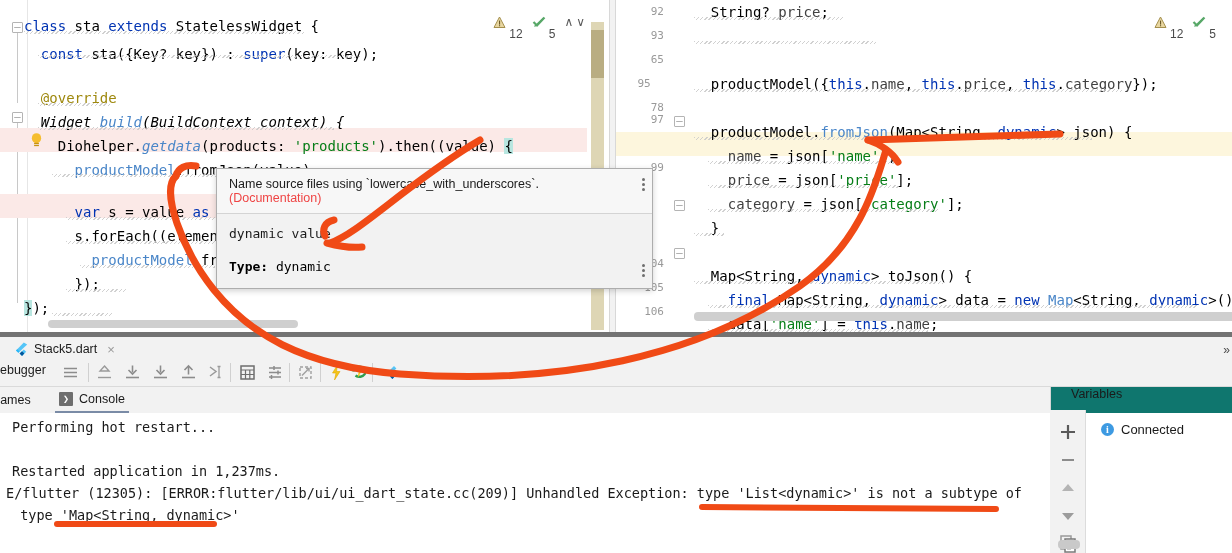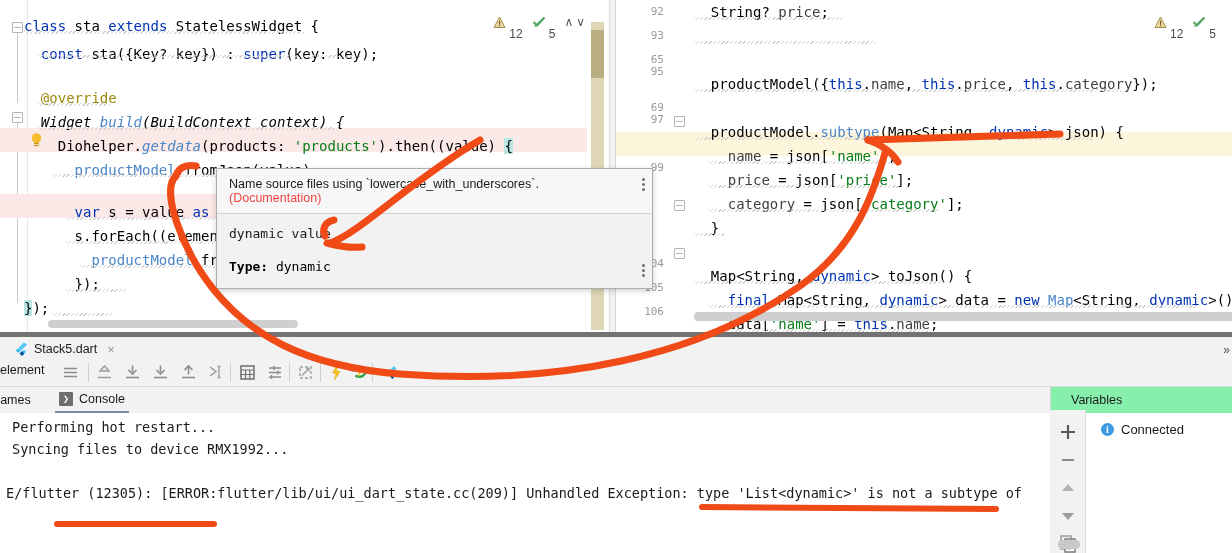--- a/index.html
+++ b/index.html
@@ -134,21 +134,21 @@
     position:absolute; left:12px; white-space:pre;
     font-family:"DejaVu Sans Mono","Liberation Mono",monospace;
     font-size:13.5px; line-height:22px; color:#1a1a1a;
   }
   .con-link { color:#2470b3; text-decoration:underline; }
   .con-gut { position:absolute; left:0; top:413px; width:8px; height:140px; background:#f2f2f2; }
   .con-gut-mark { position:absolute; left:1px; width:6px; height:22px; background:#c4c4c4; }
 
   
   .varpanel { position:absolute; left:1050px; top:387px; width:182px; height:166px; background:#ffffff; border-left:1px solid #d6d6d6; }
-  .var-head { position:absolute; left:0; top:0; width:182px; height:26px; background:#86efac; display:flex; align-items:center; padding-left:20px; font-size:12.5px; color:#1a1a1a;}
+  .var-head { position:absolute; left:0; top:0; width:182px; height:26px; background:#0f766e; display:flex; align-items:flex-start; padding-left:20px; font-size:12.5px; color:#1a1a1a;}
   .var-body { position:absolute; left:36px; top:26px; right:0; bottom:0; background:#ffffff; }
   .var-row { display:flex; align-items:center; gap:7px; padding:9px 0 0 14px; font-size:13px; color:#1a1a1a;}
   .info-ico { width:13px; height:13px; border-radius:50%; background:#3d9ae2; color:#fff; font-size:10px; font-weight:bold; line-height:13px; text-align:center; font-family:"Liberation Serif",serif;}
   .side-rail { position:absolute; left:1050px; top:410px; width:36px; bottom:0; background:#f2f2f2; border-right:1px solid #dcdcdc;}
   .srbtn { position:absolute; left:6px; width:24px; height:24px; }
 
   
   .cons-vscroll { position:absolute; left:1058px; top:540px; width:22px; height:9px; background:#c9c9c9; border-radius:4px;}
 
   
@@ -226,41 +226,41 @@
       </div>
     </div>
 
     <div class="pane-split"></div>
 
     <div class="pane pane-right">
       <div class="gutter">
         <div class="ln" style="top:4px;">92</div>
         <div class="ln" style="top:28px;">93</div>
         <div class="ln" style="top:52px;">65</div>
-        <div class="ln" style="top:64px;">95</div>
-        <div class="ln" style="top:100px;">69</div>
+        <div class="ln" style="top:76px;text-align:center;">95</div>
+        <div class="ln" style="top:100px;">78</div>
         <div class="ln" style="top:114px; opacity:0;">_</div>
         <div class="ln" style="top:112px;">97</div>
         <div class="ln" style="top:136px;">98</div>
         <div class="ln" style="top:160px;">99</div>
         <div class="ln" style="top:256px;">104</div>
         <div class="ln" style="top:280px;">105</div>
         <div class="ln" style="top:304px;">106</div>
 
         <div class="foldmark" style="left:58px; top:116px;">─</div>
         <div class="foldmark" style="left:58px; top:200px;">─</div>
         <div class="foldmark" style="left:58px; top:248px;">─</div>
       </div>
 
       <div class="hl-row2" style="top:132px;"></div>
 
       <div class="code">
         <div class="cl" style="top:0px;"><span class="pl">  String? </span><span class="fld">price</span><span class="pl">;</span></div>
         <div class="cl" style="top:72px;"><span class="pl">  productModel({</span><span class="kw">this</span><span class="pl">.</span><span class="fld">name</span><span class="pl">, </span><span class="kw">this</span><span class="pl">.</span><span class="fld">price</span><span class="pl">, </span><span class="kw">this</span><span class="pl">.</span><span class="fld">category</span><span class="pl">});</span></div>
-        <div class="cl" style="top:120px;"><span class="pl">  productModel.</span><span class="fn">subtype</span><span class="pl">(Map&lt;String, </span><span class="kw">dynamic</span><span class="pl">&gt; json) {</span></div>
+        <div class="cl" style="top:120px;"><span class="pl">  productModel.</span><span class="fn">fromJson</span><span class="pl">(Map&lt;String, </span><span class="kw">dynamic</span><span class="pl">&gt; json) {</span></div>
         <div class="cl" style="top:144px;"><span class="pl">    </span><span class="fld">name</span><span class="pl"> = json[</span><span class="str">'name'</span><span class="pl">];</span></div>
         <div class="cl" style="top:168px;"><span class="pl">    </span><span class="fld">price</span><span class="pl"> = json[</span><span class="str">'price'</span><span class="pl">];</span></div>
         <div class="cl" style="top:192px;"><span class="pl">    </span><span class="fld">category</span><span class="pl"> = json[</span><span class="str">'category'</span><span class="pl">];</span></div>
         <div class="cl" style="top:216px;"><span class="pl">  }</span></div>
         <div class="cl" style="top:264px;"><span class="pl">  Map&lt;String, </span><span class="kw">dynamic</span><span class="pl">&gt; toJson() {</span></div>
         <div class="cl" style="top:288px;"><span class="pl">    </span><span class="kw">final</span><span class="pl"> Map&lt;String, </span><span class="kw">dynamic</span><span class="pl">&gt; data = </span><span class="kw">new</span><span class="pl"> </span><span class="fn">Map</span><span class="pl">&lt;String, </span><span class="kw">dynamic</span><span class="pl">&gt;();</span></div>
         <div class="cl" style="top:312px;"><span class="pl">    data[</span><span class="str">'name'</span><span class="pl">] = </span><span class="kw">this</span><span class="pl">.</span><span class="fld">name</span><span class="pl">;</span></div>
         
       </div>
 
@@ -323,21 +323,21 @@
         <path d="M5.6 11.6l2.4-2.4 2.3 2.3-2.3 2.5z" fill="#01579b"></path>
         <path d="M2.0 8.4l2.4 2.4 1.2-1.2-2.4-2.4z" fill="#29b6f6"></path>
       </svg>
       <span>Stack5.dart</span>
       <span class="x">×</span>
     </div>
     <span class="tab-right-arrow">»</span>
   </div>
 
   <div class="dbgbar">
-    <div class="dbg-label">element</div>
+    <div class="dbg-label">ebugger</div>
 
     <div class="tbtn" style="left:60px;">
       <svg width="21" height="21" viewBox="0 0 21 21">
           <g stroke="#8c8c8c" stroke-width="1.6">
             <path d="M4 6.5h13M4 10.5h13M4 14.5h13"></path>
           </g>
         </svg>
     </div>
     <div class="vsep" style="left:88px;"></div>
 
@@ -434,22 +434,23 @@
       <span>Console</span>
     </div>
   </div>
 
   <div class="con-gut">
     <div class="con-gut-mark" style="top:90px;"></div>
     <div class="con-gut-mark" style="top:112px;"></div>
   </div>
   <div class="console">
     <div class="con-line" style="top:3px;">Performing hot restart...</div>
-    <div class="con-line" style="top:25px;">Syncing files to device RMX1992...</div>
+    <div class="con-line" style="top:47px;">Restarted application in 1,237ms.</div>
     <div class="con-line" style="top:69px; left:6px;">E/flutter (12305): [ERROR:flutter/lib/ui/ui_dart_state.cc(209)] Unhandled Exception: type 'List&lt;dynamic&gt;' is not a subtype of</div>
+    <div class="con-line" style="top:91px;"> type 'Map&lt;String, dynamic&gt;'</div>
     <div class="con-line" style="top:113px; left:6px;">
       <span>E/flutter (12305): #0      sta.build.&lt;anonymous closure&gt; (</span><span class="con-link">package:flutgr/Stack5.dart</span><span>:12:29)</span>
     </div>
     <div class="con-line" style="top:135px; left:6px; color:#555;">E/flutter (12305): #1</div>
   </div>
 
   <div class="varpanel">
     <div class="var-head">
       <span>Variables</span>
     </div>

